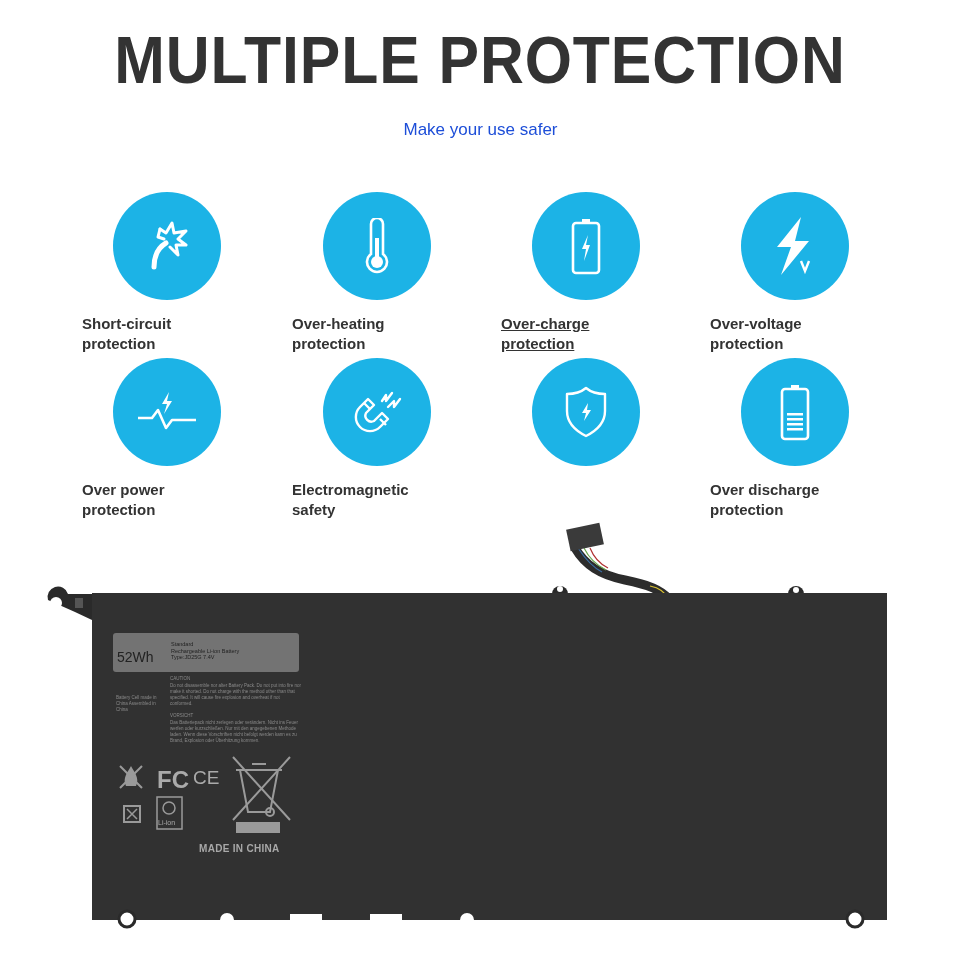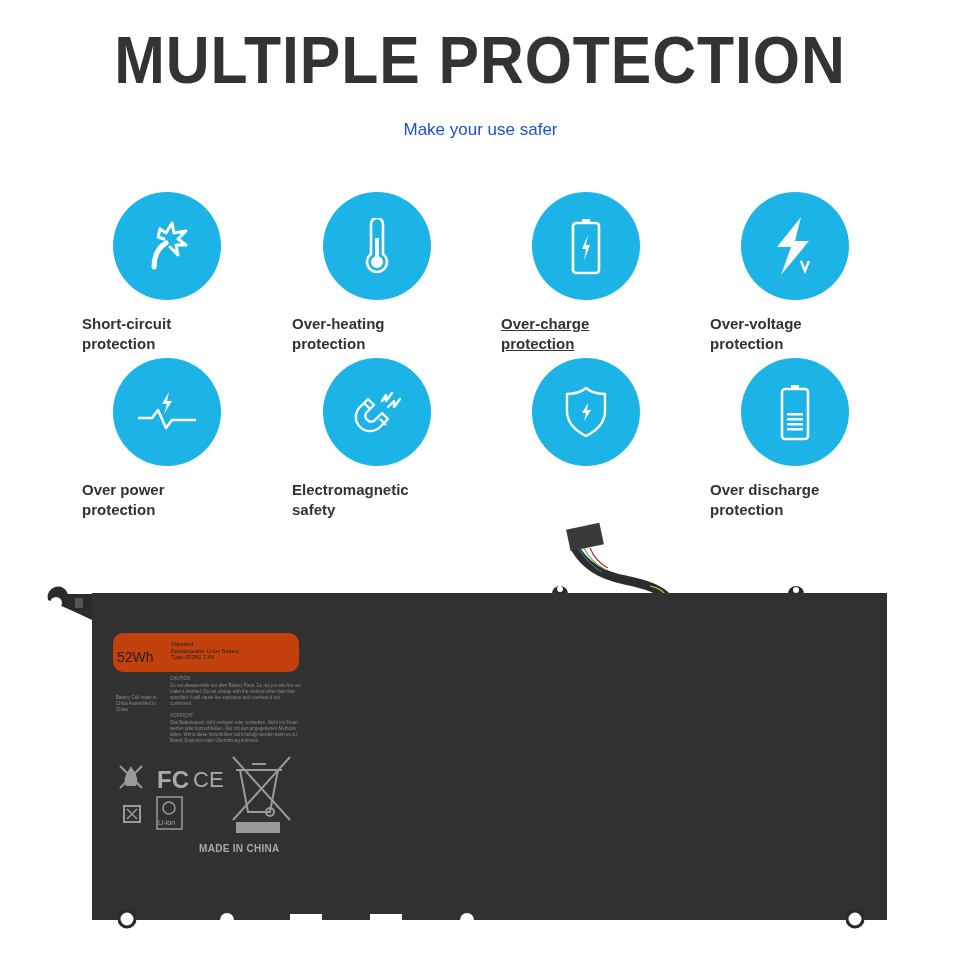--- a/index.html
+++ b/index.html
@@ -19,21 +19,21 @@
   .feature { position: absolute; width: 170px; }
   .feature .circle {
     width: 108px; height: 108px; border-radius: 50%; background: #1cb3e6;
     margin: 0 auto; display: flex; align-items: center; justify-content: center;
   }
   .feature .label {
     margin-top: 14px; font-size: 15px; font-weight: bold; color: #333; line-height: 20px;
   }
   .label-plate {
     position: absolute; left: 113px; top: 633px; width: 186px; height: 39px;
-    background: #c2410c; border-radius: 10px;
+    background: #737373; border-radius: 3px;
   }
   .label-plate .wh { position: absolute; left: 4px; top: 16px; font-size: 14px; color: #222; }
   .label-plate .std { position: absolute; left: 58px; top: 8px; font-size: 5.5px; line-height: 6.5px; color: #222; }
   .tiny { position: absolute; font-size: 4.5px; line-height: 6px; color: #8a8a8a; }
   .made { position: absolute; left: 199px; top: 843px; font-size: 10px; font-weight: bold; color: #a8a8a8; letter-spacing: 0.3px; }
   .sym { position: absolute; color: #aaa; font-weight: bold; }
 </style>
 </head>
 <body>
 
@@ -206,15 +206,15 @@
   </div>
 </div>
 
 <div class="tiny" style="left:116px;top:695px;width:52px;">Battery Cell made in China Assembled in China</div>
 <div class="tiny" style="left:170px;top:676px;">CAUTION</div>
 <div class="tiny" style="left:170px;top:683px;width:132px;">Do not disassemble nor alter Battery Pack. Do not put into fire nor make it shorted. Do not charge with the method other than that specified. It will cause fire explosion and overheat if not conformed.</div>
 <div class="tiny" style="left:170px;top:713px;">VORSICHT</div>
 <div class="tiny" style="left:170px;top:720px;width:132px;">Das Batteriepack nicht zerlegen oder verändern. Nicht ins Feuer werfen oder kurzschließen. Nur mit den angegebenen Methode laden. Wenn diese Vorschriften nicht befolgt werden kann es zu Brand, Explosion oder Überhitzung kommen.</div>
 
 <div class="sym" style="left:157px;top:766px;font-size:24px;">FC</div>
-<div class="sym" style="left:193px;top:767px;font-size:22px;font-weight:normal;">CE</div>
+<div class="sym" style="left:193px;top:767px;font-size:19px;font-weight:normal;">CE</div>
 <div class="sym" style="left:158px;top:819px;font-size:7px;font-weight:normal;">Li-ion</div>
 <div class="made">MADE IN CHINA</div>
 
 </body></html>

